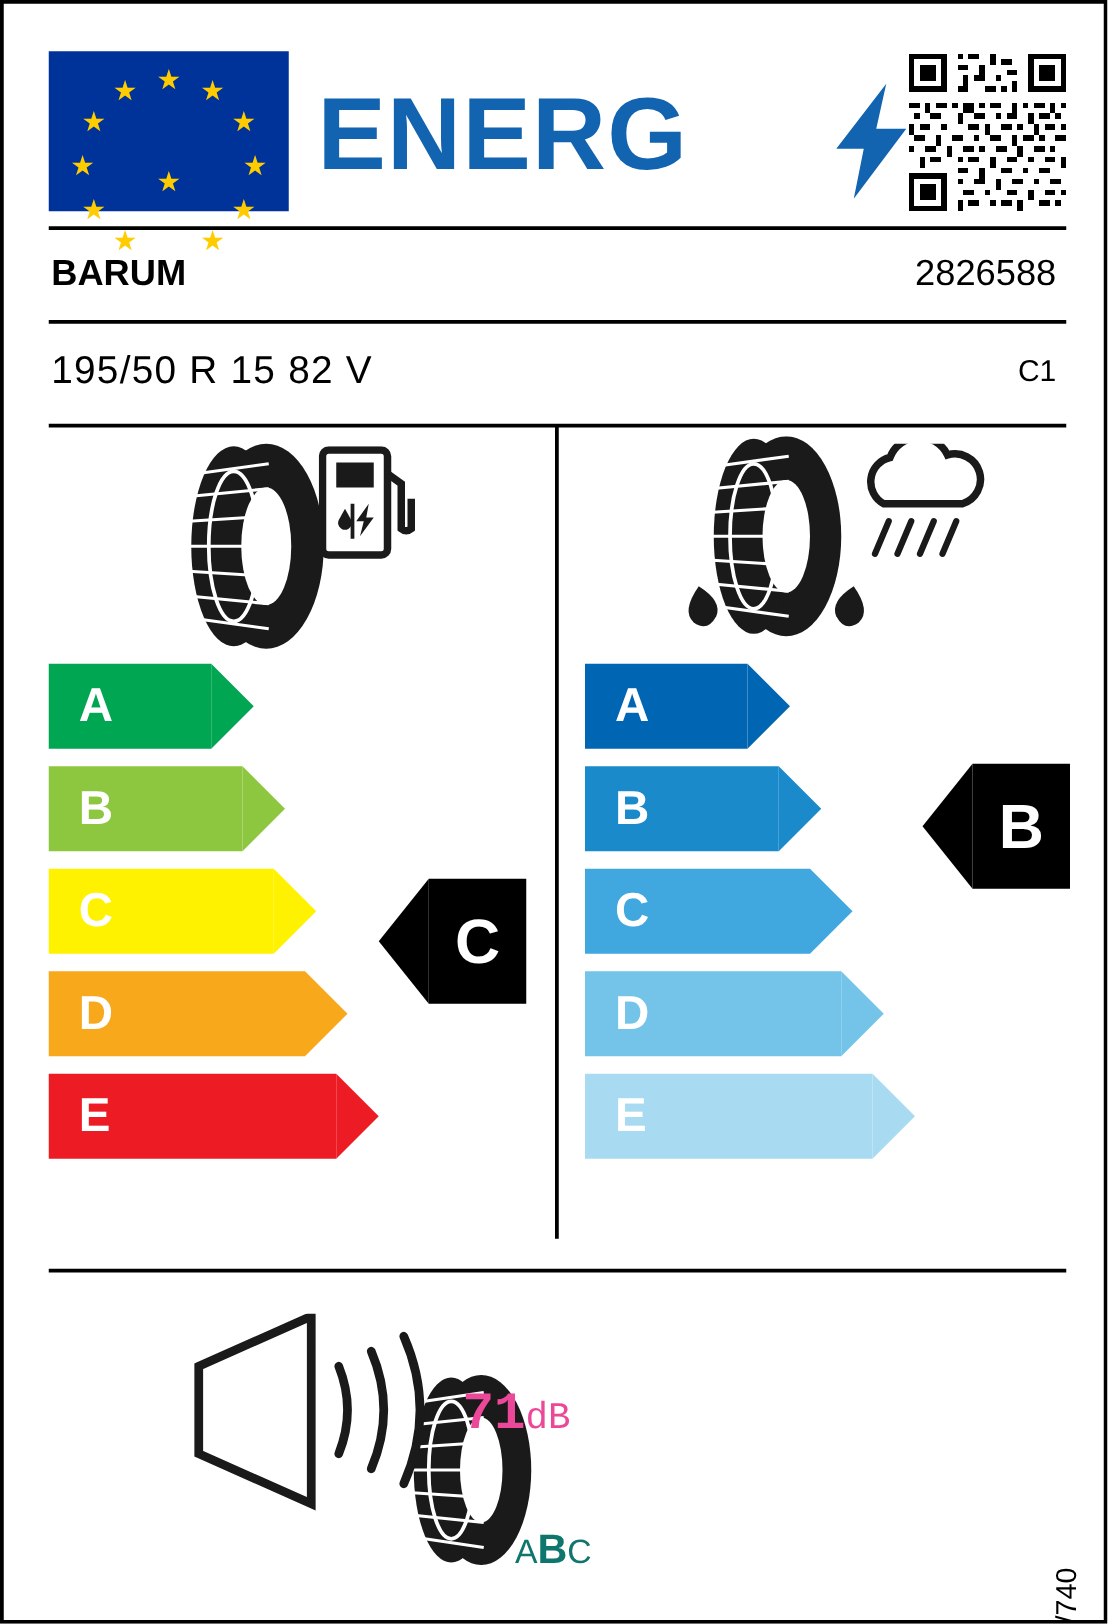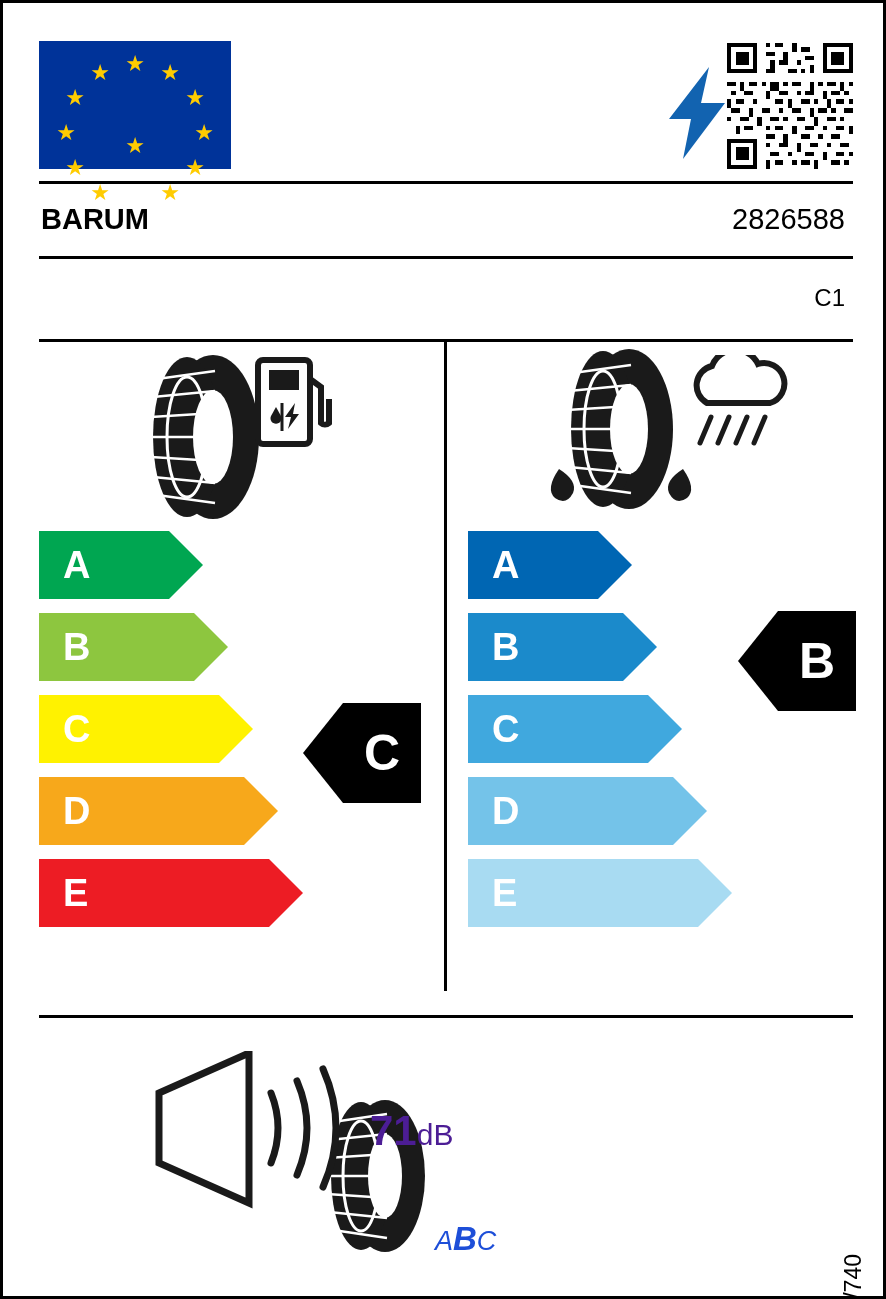--- a/index.html
+++ b/index.html
@@ -207,33 +207,33 @@
     top: 1040px;
     width: 814px;
     height: 225px;
   }
   .noise-db {
     position: absolute;
     left: 367px;
     top: 1104px;
     font-size: 42px;
     font-weight: bold;
-    color: #4c1d95;
+    color: #ec4899;
+    font-family: Liberation Mono, monospace;
   }
   .noise-db .unit {
     font-size: 30px;
     font-weight: normal;
   }
   .noise-class {
     position: absolute;
-    left: 432px;
+    left: 409px;
     top: 1217px;
     font-size: 27px;
-    color: #1d4ed8;
-    font-style: italic;
+    color: #0f766e;
   }
   .noise-class .sel {
     font-size: 33px;
     font-weight: bold;
   }
 
   .year {
     position: absolute;
     right: 16px;
     bottom: 42px;
@@ -259,20 +259,21 @@
       <div class="star" style="left:145px; top:116px;">★</div>
       <div class="star" style="left:120px; top:141px;">★</div>
       <div class="star" style="left:85px; top:94px;">★</div>
       <div class="star" style="left:50px; top:141px;">★</div>
       <div class="star" style="left:25px; top:116px;">★</div>
       <div class="star" style="left:16px; top:81px;">★</div>
       <div class="star" style="left:25px; top:46px;">★</div>
       <div class="star" style="left:50px; top:21px;">★</div>
     </div>
 
+    <div class="energ-word">ENERG</div>
 
     <svg class="bolt" viewBox="0 0 56 92">
       <polygon points="40,0 0,52 22,52 14,92 56,36 32,36" fill="#1263B0"></polygon>
     </svg>
 
     <svg class="qr" viewBox="0 0 29 29" shape-rendering="crispEdges">
       <rect width="29" height="29" fill="#fff"></rect>
       <g fill="#000">
         <rect x="0" y="0" width="7" height="7"></rect>
           <rect x="1" y="1" width="5" height="5" fill="#fff"></rect>
@@ -383,20 +384,21 @@
     </svg>
   </div>
 
   <div class="rule" style="top:178px;"></div>
 
   <div class="brand">BARUM</div>
   <div class="article">2826588</div>
 
   <div class="rule" style="top:253px;"></div>
 
+  <div class="tyre-size">195/50 R 15 82 V</div>
   <div class="tyre-class">C1</div>
 
   <div class="rule" style="top:336px;"></div>
 
   <div class="divider-v"></div>
 
   <div class="panel panel-left">
     <div class="pictos">
       <svg width="230" height="175" viewBox="0 0 230 175" style="position:absolute; left:96px; top:8px;">
         <g>

